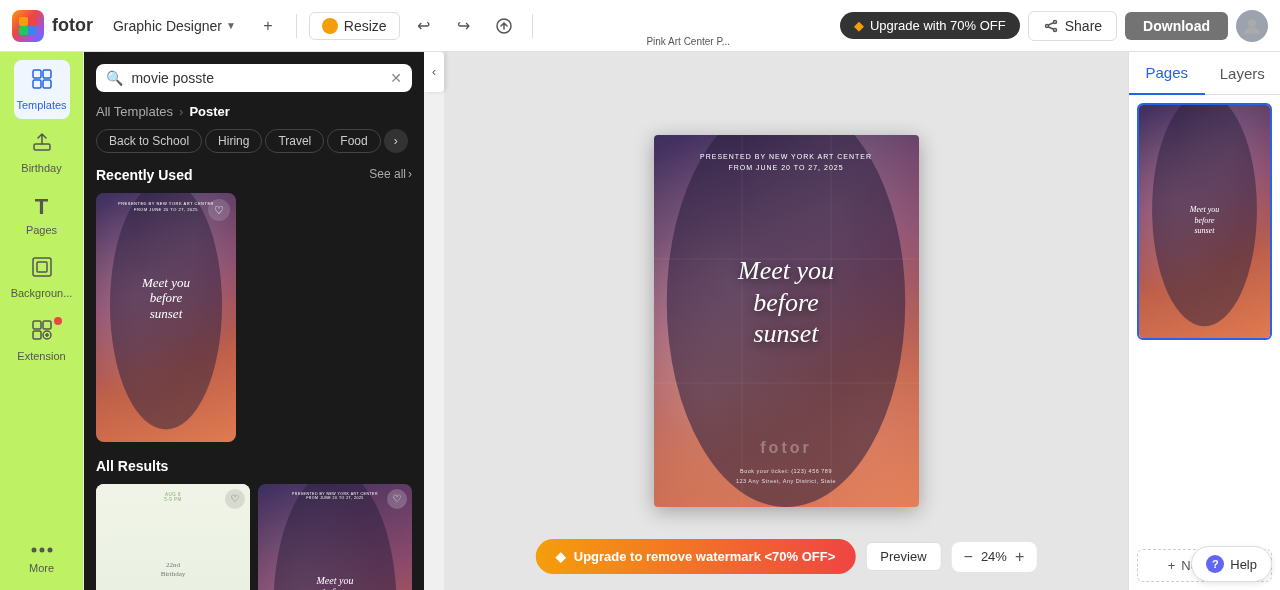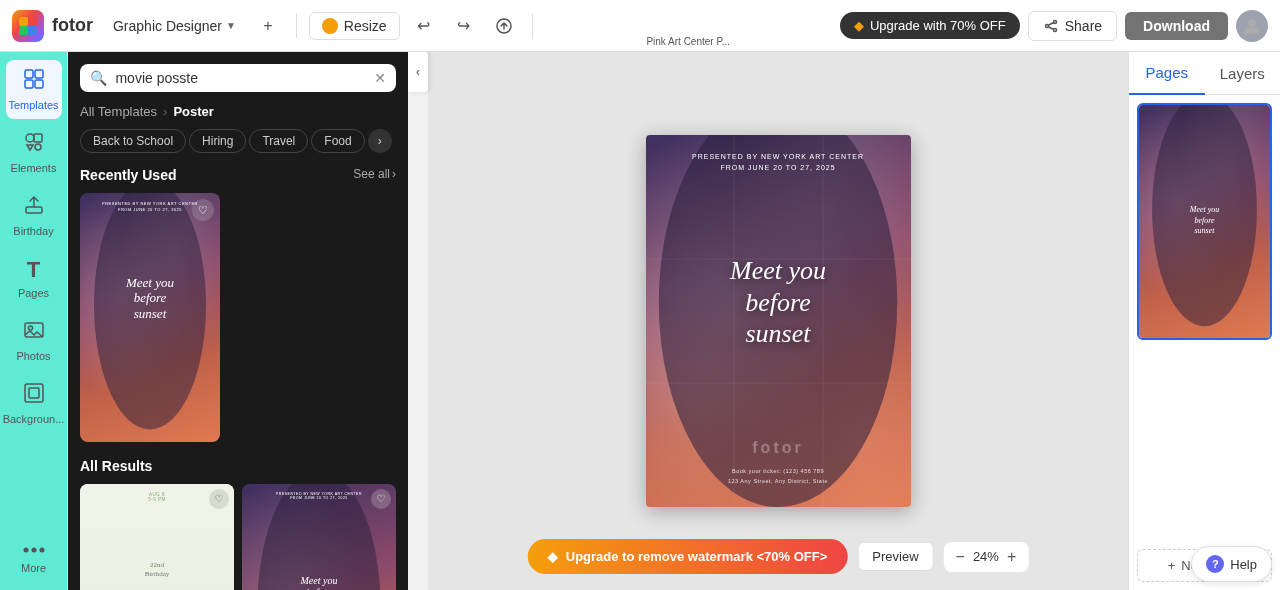--- a/index.html
+++ b/index.html
@@ -68,22 +68,22 @@
       width: 32px; height: 32px; border-radius: 50%;
       background: #9ca3af; display: flex; align-items: center; justify-content: center;
       color: #fff; font-size: 14px; cursor: pointer; flex-shrink: 0;
     }
 
     
     .main { display: flex; flex: 1; overflow: hidden; }
 
     
     .sidebar-icons {
-      width: 68px;
-      background: #5eead4;
+      width: 84px;
+      background: #bef264;
       border-right: 1px solid #e8e8e8;
       display: flex;
       flex-direction: column;
       align-items: center;
       padding: 8px 0;
       gap: 4px;
       flex-shrink: 0;
     }
     .sidebar-icon-item {
       width: 56px;
@@ -410,59 +410,51 @@
             <rect x="12" y="2" width="8" height="8" rx="1.5"></rect>
           <rect x="2" y="12" width="8" height="8" rx="1.5"></rect>
             <rect x="12" y="12" width="8" height="8" rx="1.5"></rect>
         </svg>
       </span>
       <span class="icon-label">Templates</span>
     </div>
     <div class="sidebar-icon-item">
       <span class="icon-shape">
         <svg width="22" height="22" viewBox="0 0 22 22" fill="none" stroke="#555" stroke-width="1.5">
-          <circle cx="7" cy="7" r="4"></circle>
-            <rect x="11" y="3" width="8" height="8" rx="1"></rect>
-          <path d="M4 14l3 5 3-5H4z"></path>
-            <rect x="12" y="13" width="6" height="6" rx="3"></rect>
-        </svg>
-      </span>
-      <span class="icon-label">Elements</span>
-    </div>
-    <div class="sidebar-icon-item">
-      <span class="icon-shape">
-        <svg width="22" height="22" viewBox="0 0 22 22" fill="none" stroke="#555" stroke-width="1.5">
           <rect x="3" y="13" width="16" height="6" rx="1.5"></rect>
           <path d="M11 3v10M7 7l4-4 4 4" stroke-linecap="round" stroke-linejoin="round"></path>
         </svg>
       </span>
       <span class="icon-label">Birthday</span>
     </div>
     <div class="sidebar-icon-item">
       <span class="icon-shape" style="font-size:22px;color:#555;font-weight:bold;">T</span>
       <span class="icon-label">Pages</span>
-    </div>
-    <div class="sidebar-icon-item">
-      <span class="icon-shape">
-        <svg width="22" height="22" viewBox="0 0 22 22" fill="none" stroke="#555" stroke-width="1.5">
-          <rect x="2" y="4" width="18" height="14" rx="2"></rect>
-          <circle cx="7.5" cy="9" r="2"></circle>
-          <path d="M2 16l5-4 4 4 3-3 6 5"></path>
-        </svg>
-      </span>
-      <span class="icon-label">Photos</span>
     </div>
     <div class="sidebar-icon-item">
       <span class="icon-shape">
         <svg width="22" height="22" viewBox="0 0 22 22" fill="none" stroke="#555" stroke-width="1.5">
           <rect x="2" y="2" width="18" height="18" rx="2"></rect>
           <rect x="6" y="6" width="10" height="10" rx="1"></rect>
         </svg>
       </span>
       <span class="icon-label">Backgroun...</span>
+    </div>
+    <div class="sidebar-icon-item">
+      <div class="red-dot"></div>
+      <span class="icon-shape">
+        <svg width="22" height="22" viewBox="0 0 22 22" fill="none" stroke="#555" stroke-width="1.5">
+          <rect x="2" y="2" width="8" height="8" rx="1.5"></rect>
+            <rect x="12" y="2" width="8" height="8" rx="1.5"></rect>
+          <rect x="2" y="12" width="8" height="8" rx="1.5"></rect>
+          <circle cx="16" cy="16" r="4" fill="none"></circle>
+          <path d="M14 16h4M16 14v4"></path>
+        </svg>
+      </span>
+      <span class="icon-label">Extension</span>
     </div>
     <div style="flex:1"></div>
     <div class="sidebar-icon-item">
       <span class="icon-shape">
         <svg width="22" height="6" viewBox="0 0 22 6" fill="#555">
           <circle cx="3" cy="3" r="2.5"></circle>
             <circle cx="11" cy="3" r="2.5"></circle>
             <circle cx="19" cy="3" r="2.5"></circle>
         </svg>
       </span>

